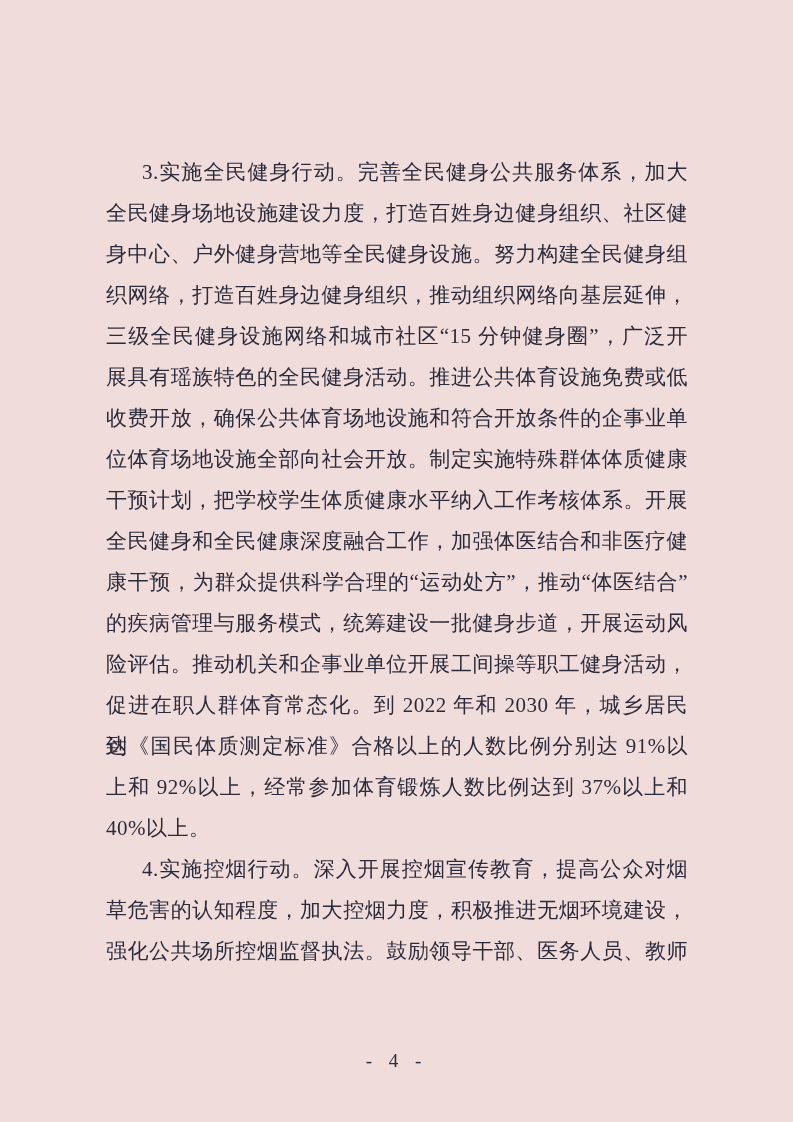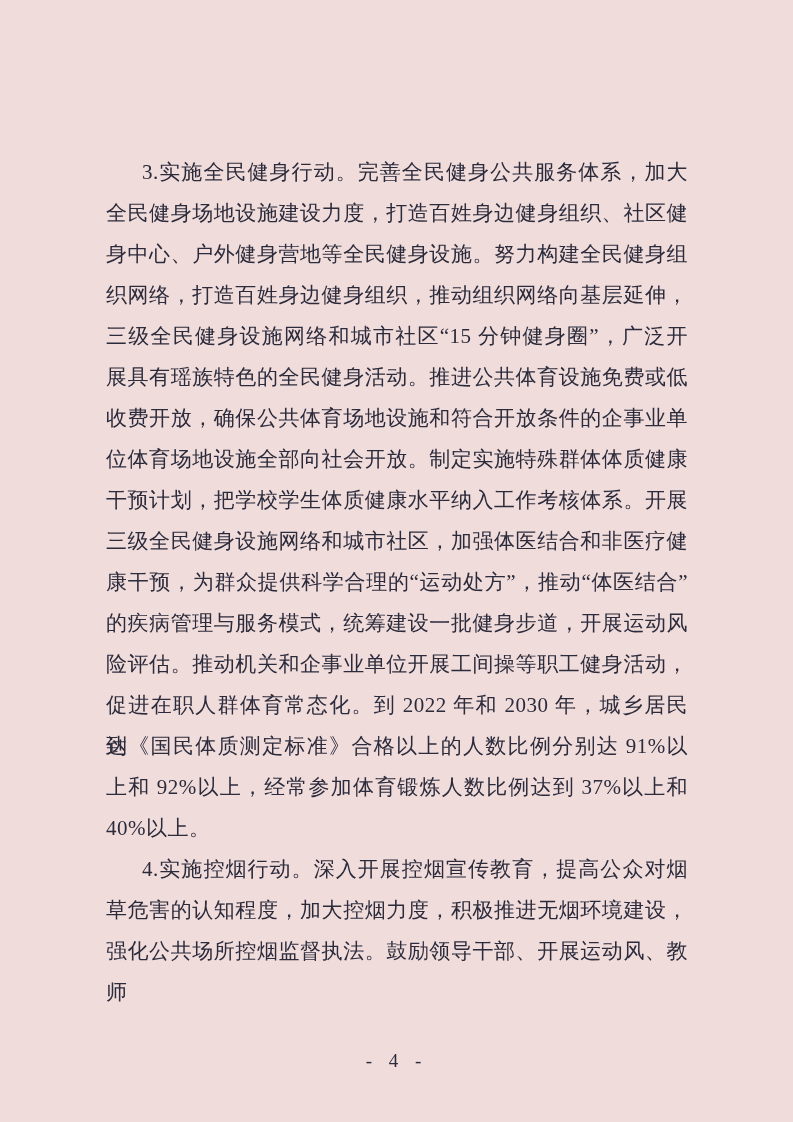--- a/index.html
+++ b/index.html
@@ -55,26 +55,26 @@
   <div class="text-block">
       <div class="line indent">3.实施全民健身行动。完善全民健身公共服务体系，加大</div>
       <div class="line">全民健身场地设施建设力度，打造百姓身边健身组织、社区健</div>
       <div class="line">身中心、户外健身营地等全民健身设施。努力构建全民健身组</div>
       <div class="line">织网络，打造百姓身边健身组织，推动组织网络向基层延伸，</div>
       <div class="line">三级全民健身设施网络和城市社区“15 分钟健身圈”，广泛开</div>
       <div class="line">展具有瑶族特色的全民健身活动。推进公共体育设施免费或低</div>
       <div class="line">收费开放，确保公共体育场地设施和符合开放条件的企事业单</div>
       <div class="line">位体育场地设施全部向社会开放。制定实施特殊群体体质健康</div>
       <div class="line">干预计划，把学校学生体质健康水平纳入工作考核体系。开展</div>
-      <div class="line">三级全民健身设施网络和城市社区，加强体医结合和非医疗健</div>
+      <div class="line">全民健身和全民健康深度融合工作，加强体医结合和非医疗健</div>
       <div class="line">康干预，为群众提供科学合理的“运动处方”，推动“体医结合”</div>
       <div class="line">的疾病管理与服务模式，统筹建设一批健身步道，开展运动风</div>
       <div class="line">险评估。推动机关和企事业单位开展工间操等职工健身活动，</div>
       <div class="line">促进在职人群体育常态化。到 2022 年和 2030 年，城乡居民达</div>
       <div class="line">到《国民体质测定标准》合格以上的人数比例分别达 91%以</div>
       <div class="line">上和 92%以上，经常参加体育锻炼人数比例达到 37%以上和</div>
       <div class="line para-end">40%以上。</div>
       <div class="line indent">4.实施控烟行动。深入开展控烟宣传教育，提高公众对烟</div>
       <div class="line">草危害的认知程度，加大控烟力度，积极推进无烟环境建设，</div>
-      <div class="line">强化公共场所控烟监督执法。鼓励领导干部、开展运动风、教师</div>
+      <div class="line">强化公共场所控烟监督执法。鼓励领导干部、医务人员、教师</div>
     </div>
   <div class="page-number">- 4 -</div>
 </div>
 
 </body></html>

